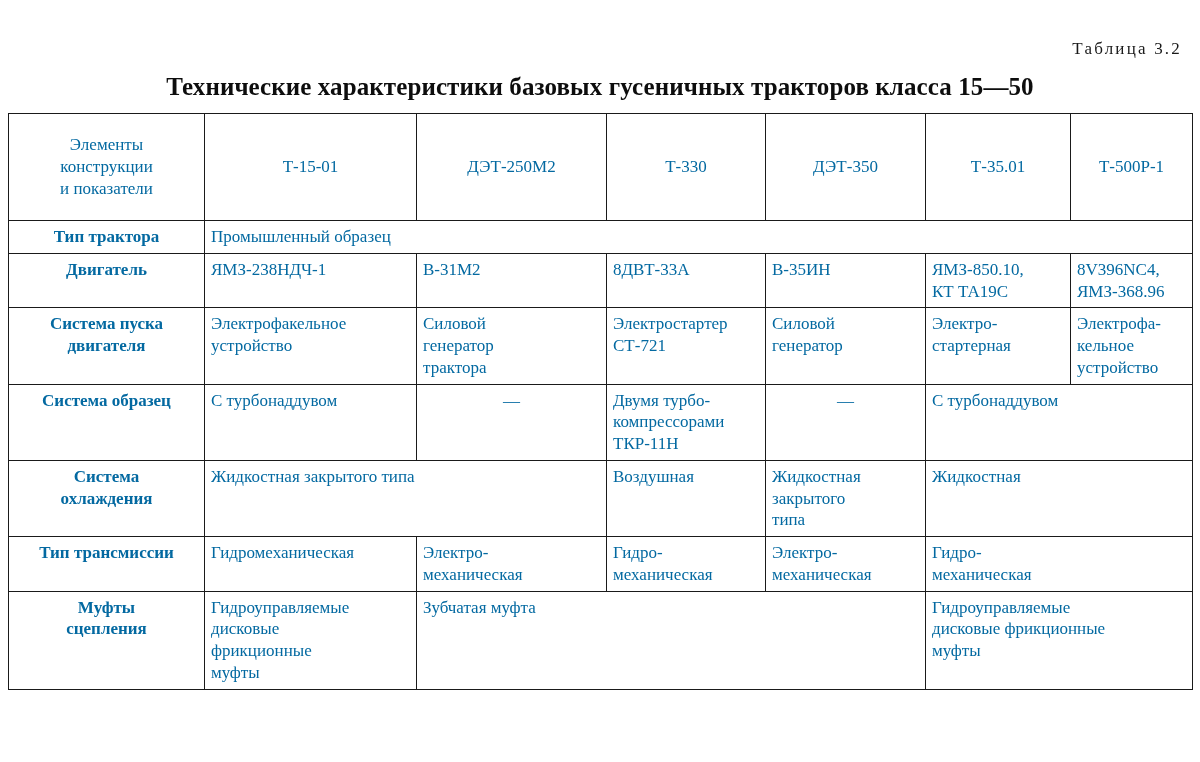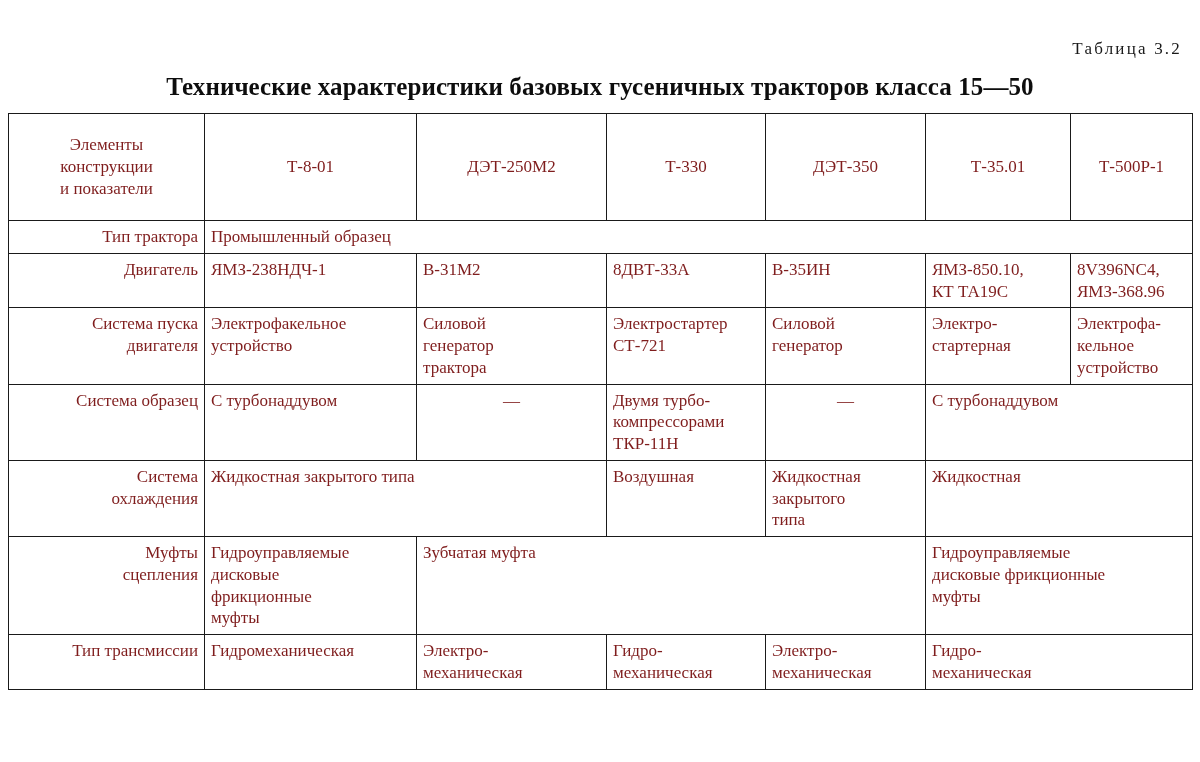--- a/index.html
+++ b/index.html
@@ -59,37 +59,38 @@
     width: 1184px;
     background: #ffffff;
   }
 
   table.spec td {
     border: 1.6px solid #1a1a1a;
     padding: 5px 6px;
     font-size: 17px;
     line-height: 1.28;
     vertical-align: top;
-    color: #7f1d1d;
+    color: #0369a1;
     word-wrap: break-word;
   }
 
   
   tr.head td {
     text-align: center;
     vertical-align: middle;
     padding-top: 10px;
     padding-bottom: 10px;
     height: 86px;
   }
 
   td.rowlabel {
-    text-align: right;
+    text-align: center;
     vertical-align: top;
     padding-left: 10px;
+    font-weight: bold;
   }
 
   td.ctr {
     text-align: left;
   }
 
   td.mid {
     vertical-align: middle;
   }
 
@@ -130,21 +131,21 @@
           <col class="c7">
       </colgroup>
       <tbody>
 
         <tr class="head">
           <td>
             <span class="line">Элементы</span>
             <span class="line">конструкции</span>
             <span class="line">и показатели</span>
           </td>
-          <td>Т-8-01</td>
+          <td>Т-15-01</td>
           <td>ДЭТ-250М2</td>
           <td>Т-330</td>
           <td>ДЭТ-350</td>
           <td>Т-35.01</td>
           <td>Т-500Р-1</td>
         </tr>
 
         <tr>
           <td class="rowlabel mid">Тип трактора</td>
           <td class="ctr mid" colspan="6">Промышленный образец</td>
@@ -222,56 +223,56 @@
           <td class="ctr">Воздушная</td>
           <td class="ctr">
             <span class="line">Жидкостная</span>
             <span class="line">закрытого</span>
             <span class="line">типа</span>
           </td>
           <td class="ctr" colspan="2">Жидкостная</td>
         </tr>
 
         <tr>
+          <td class="rowlabel">Тип трансмиссии</td>
+          <td class="ctr">Гидромеханическая</td>
+          <td class="ctr">
+            <span class="line">Электро-</span>
+            <span class="line">механическая</span>
+          </td>
+          <td class="ctr">
+            <span class="line">Гидро-</span>
+            <span class="line">механическая</span>
+          </td>
+          <td class="ctr">
+            <span class="line">Электро-</span>
+            <span class="line">механическая</span>
+          </td>
+          <td class="ctr" colspan="2">
+            <span class="line">Гидро-</span>
+            <span class="line">механическая</span>
+          </td>
+        </tr>
+
+        <tr>
           <td class="rowlabel">
             <span class="line">Муфты</span>
             <span class="line">сцепления</span>
           </td>
           <td class="ctr">
             <span class="line">Гидроуправляемые</span>
             <span class="line">дисковые</span>
             <span class="line">фрикционные</span>
             <span class="line">муфты</span>
           </td>
           <td class="ctr" colspan="3">Зубчатая муфта</td>
           <td class="ctr" colspan="2">
             <span class="line">Гидроуправляемые</span>
             <span class="line">дисковые фрикционные</span>
             <span class="line">муфты</span>
           </td>
         </tr>
 
-        <tr>
-          <td class="rowlabel">Тип трансмиссии</td>
-          <td class="ctr">Гидромеханическая</td>
-          <td class="ctr">
-            <span class="line">Электро-</span>
-            <span class="line">механическая</span>
-          </td>
-          <td class="ctr">
-            <span class="line">Гидро-</span>
-            <span class="line">механическая</span>
-          </td>
-          <td class="ctr">
-            <span class="line">Электро-</span>
-            <span class="line">механическая</span>
-          </td>
-          <td class="ctr" colspan="2">
-            <span class="line">Гидро-</span>
-            <span class="line">механическая</span>
-          </td>
-        </tr>
-
       </tbody>
     </table>
   </div>
 
 </div>
 
 </body></html>

